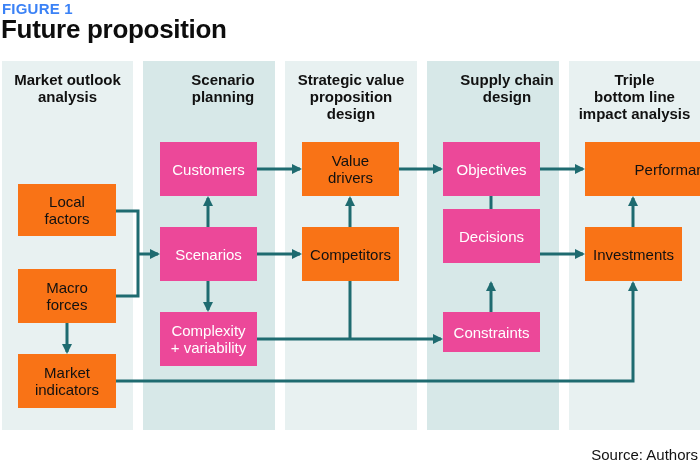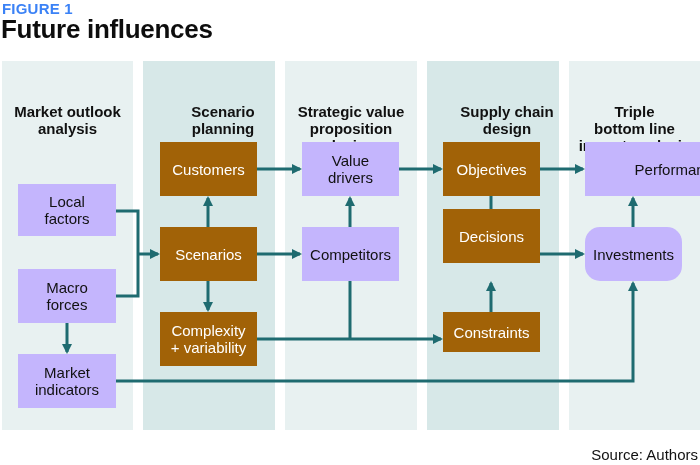--- a/index.html
+++ b/index.html
@@ -4,33 +4,33 @@
 <style>
   html, body { margin:0; padding:0; background:#ffffff; }
   body { width:700px; height:465px; position:relative; overflow:hidden;
          font-family:"Liberation Sans", sans-serif; color:#111; }
   .fig-label { position:absolute; left:2px; top:0px; font-size:15px; font-weight:bold; color:#3b82f6; letter-spacing:0.2px; }
   .fig-title { position:absolute; left:1px; top:14px; font-size:26px; font-weight:bold; color:#0d0d0d; letter-spacing:-0.3px; }
   .band { position:absolute; top:61px; height:369px; }
   .band.light { background:#e8f1f1; }
   .band.mid { background:#d7e8e8; }
   .col-head { position:absolute; top:10px; left:0; right:0; text-align:center;
-              font-size:15px; font-weight:bold; line-height:17px; color:#111;margin-top:32px; }
+              font-size:15px; font-weight:bold; line-height:17px; color:#111; }
   .box { position:absolute; display:flex; align-items:center; justify-content:center;
          text-align:center; font-size:15px; line-height:17px; }
-  .box.lightbox { background:#c4b5fd; color:#111; }
-  .box.darkbox { background:#a16207; color:#ffffff; }
+  .box.lightbox { background:#f97316; color:#111; }
+  .box.darkbox { background:#ec4899; color:#ffffff; }
   svg.connectors { position:absolute; left:0; top:0; pointer-events:none; }
   .source { position:absolute; right:2px; top:446px; font-size:15px; color:#111; }
 </style>
 </head>
 <body>
 
 <div class="fig-label">FIGURE 1</div>
-<div class="fig-title">Future influences</div>
+<div class="fig-title">Future proposition</div>
 
 <div class="band light" style="left:2px;width:131px;">
   <div class="col-head" style="white-space:pre-line;">Market outlook
 analysis</div>
 </div>
 <div class="band mid" style="left:143px;width:132px;">
   <div class="col-head" style="white-space:pre-line;padding-left:28px;">Scenario
 planning</div>
 </div>
 <div class="band light" style="left:285px;width:132px;">
@@ -90,15 +90,15 @@
 
 <div class="box lightbox" style="left:302px;top:142px;width:97px;height:54px;white-space:pre-line;">Value
 drivers</div>
 <div class="box lightbox" style="left:302px;top:227px;width:97px;height:54px;white-space:pre-line;">Competitors</div>
 
 <div class="box darkbox" style="left:443px;top:142px;width:97px;height:54px;white-space:pre-line;">Objectives</div>
 <div class="box darkbox" style="left:443px;top:209px;width:97px;height:54px;white-space:pre-line;">Decisions</div>
 <div class="box darkbox" style="left:443px;top:312px;width:97px;height:40px;white-space:pre-line;">Constraints</div>
 
 <div class="box lightbox" style="left:585px;top:142px;width:97px;height:54px;white-space:pre-line;padding-left:44px;">Performance</div>
-<div class="box lightbox" style="left:585px;top:227px;width:97px;height:54px;white-space:pre-line;border-radius:15px;">Investments</div>
+<div class="box lightbox" style="left:585px;top:227px;width:97px;height:54px;white-space:pre-line;">Investments</div>
 
 <div class="source">Source: Authors</div>
 
 </body></html>

